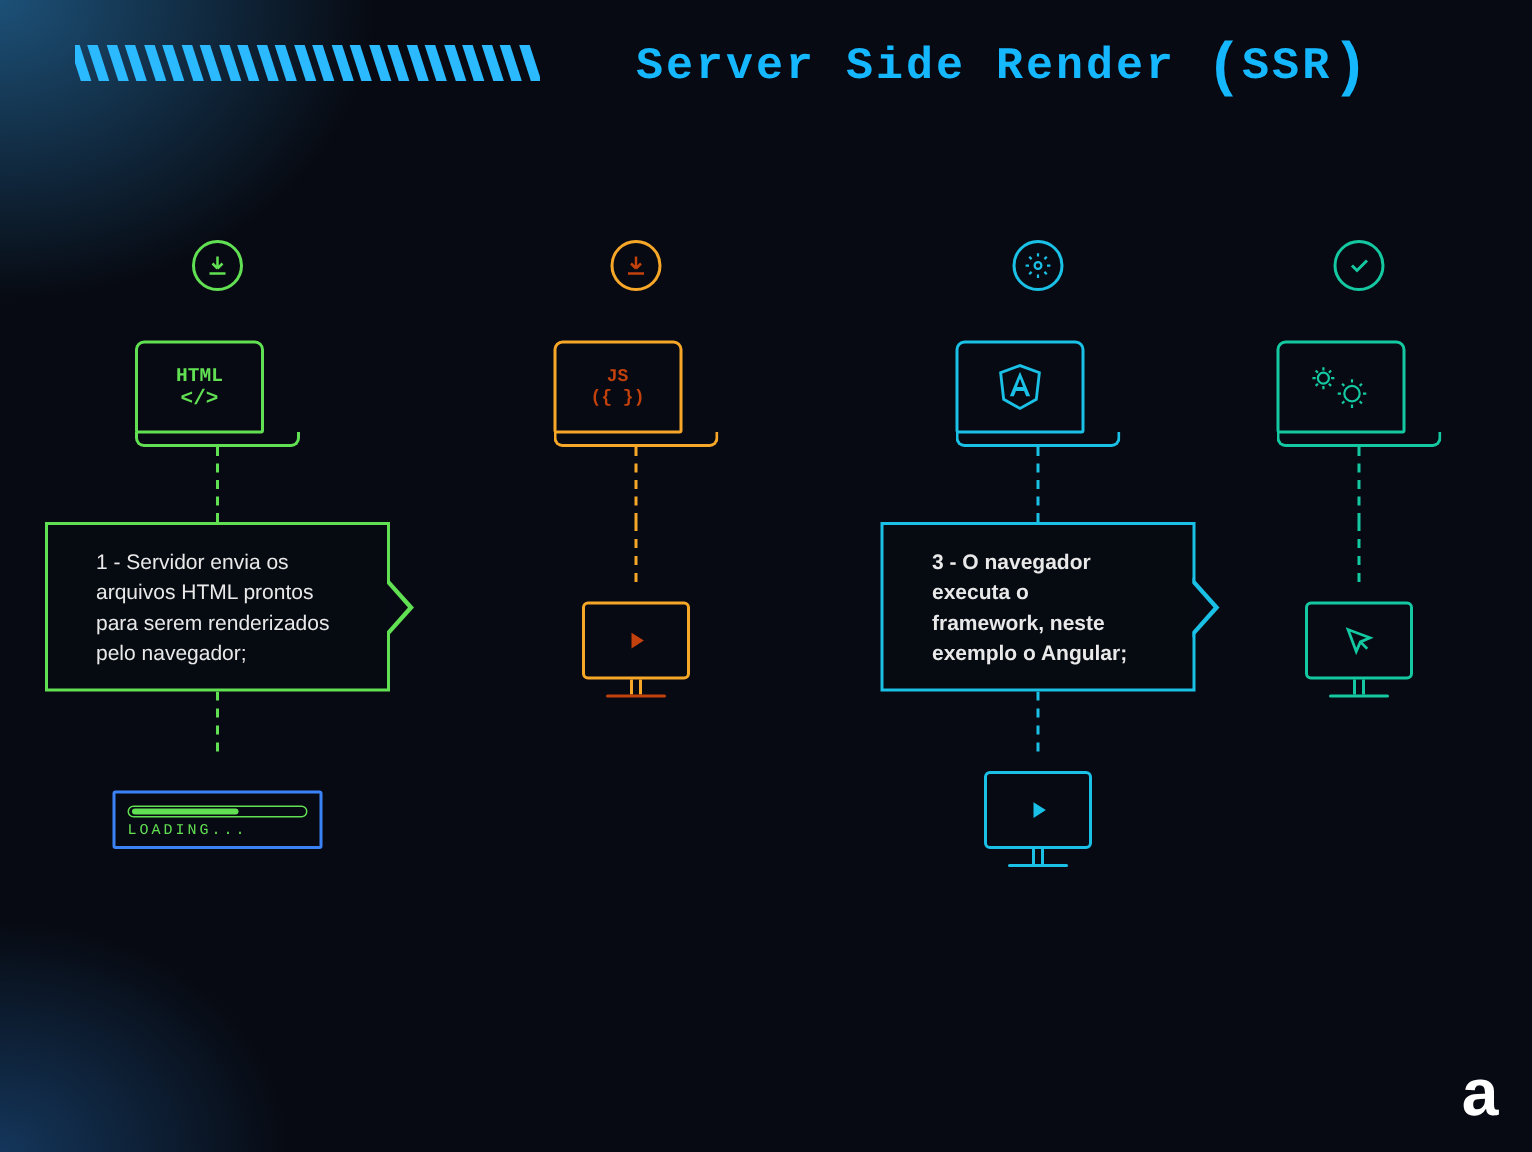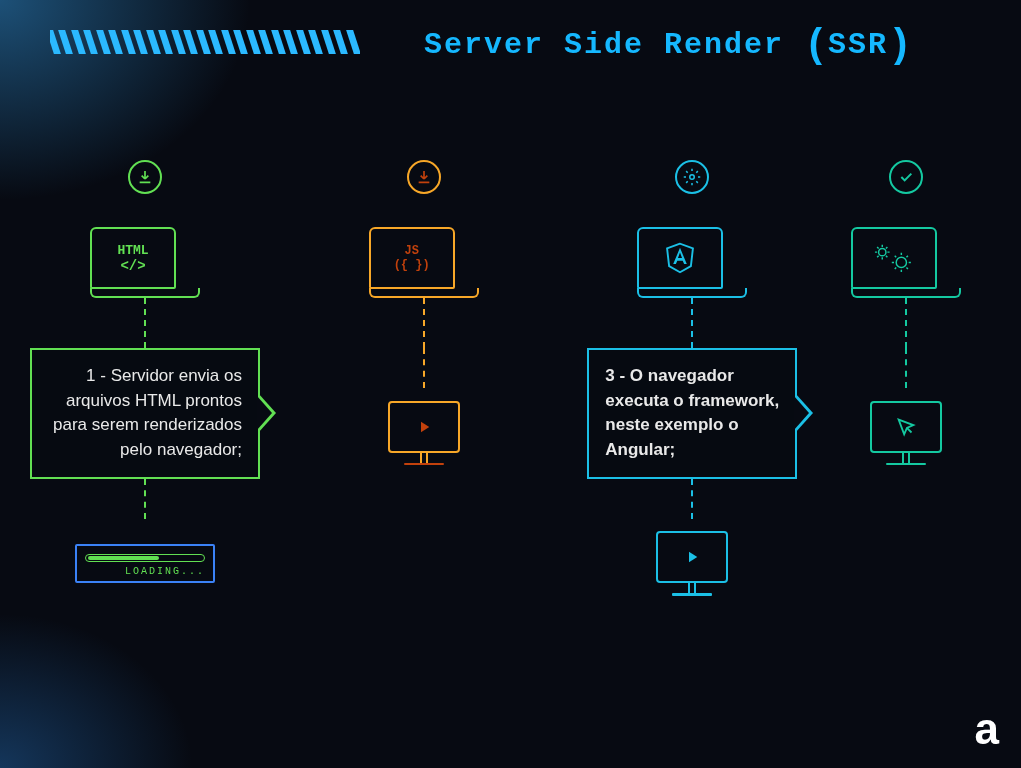--- a/index.html
+++ b/index.html
@@ -54,21 +54,21 @@
     display: flex;
     justify-content: space-between;
     align-items: flex-start;
   }
   .step {
     display: flex;
     flex-direction: column;
     align-items: center;
     position: relative;
   }
-  .step-1 { width: 230px; text-align: right; }
+  .step-1 { width: 230px; }
   .step-2 { width: 280px; }
   .step-3 { width: 210px; font-weight: bold; }
   .step-4 { width: 170px; }
 
   .badge {
     width: 34px; height: 34px;
     border: 2px solid;
     border-radius: 50%;
     display:flex;align-items:center;justify-content:center;
     margin-bottom: 8px;
@@ -88,22 +88,22 @@
     border: 2.5px solid;
     border-top: none;
     border-radius: 0 0 6px 6px;
     margin: -1px auto 0;
   }
 
   .connector { width: 0; height: 50px; border-left: 2px dashed; }
 
   .box {
     border: 2px solid;
-    padding: 14px 16px;
-    font-size: 17px;
+    padding: 14px 32px;
+    font-size: 14px;
     line-height: 1.45;
     color: #e9e9e9;
     position: relative;
     background: rgba(7,10,18,0.9);
   }
   .box.arrow::after {
     content: '';
     position: absolute;
     right: -18px;
     top: 50%;

